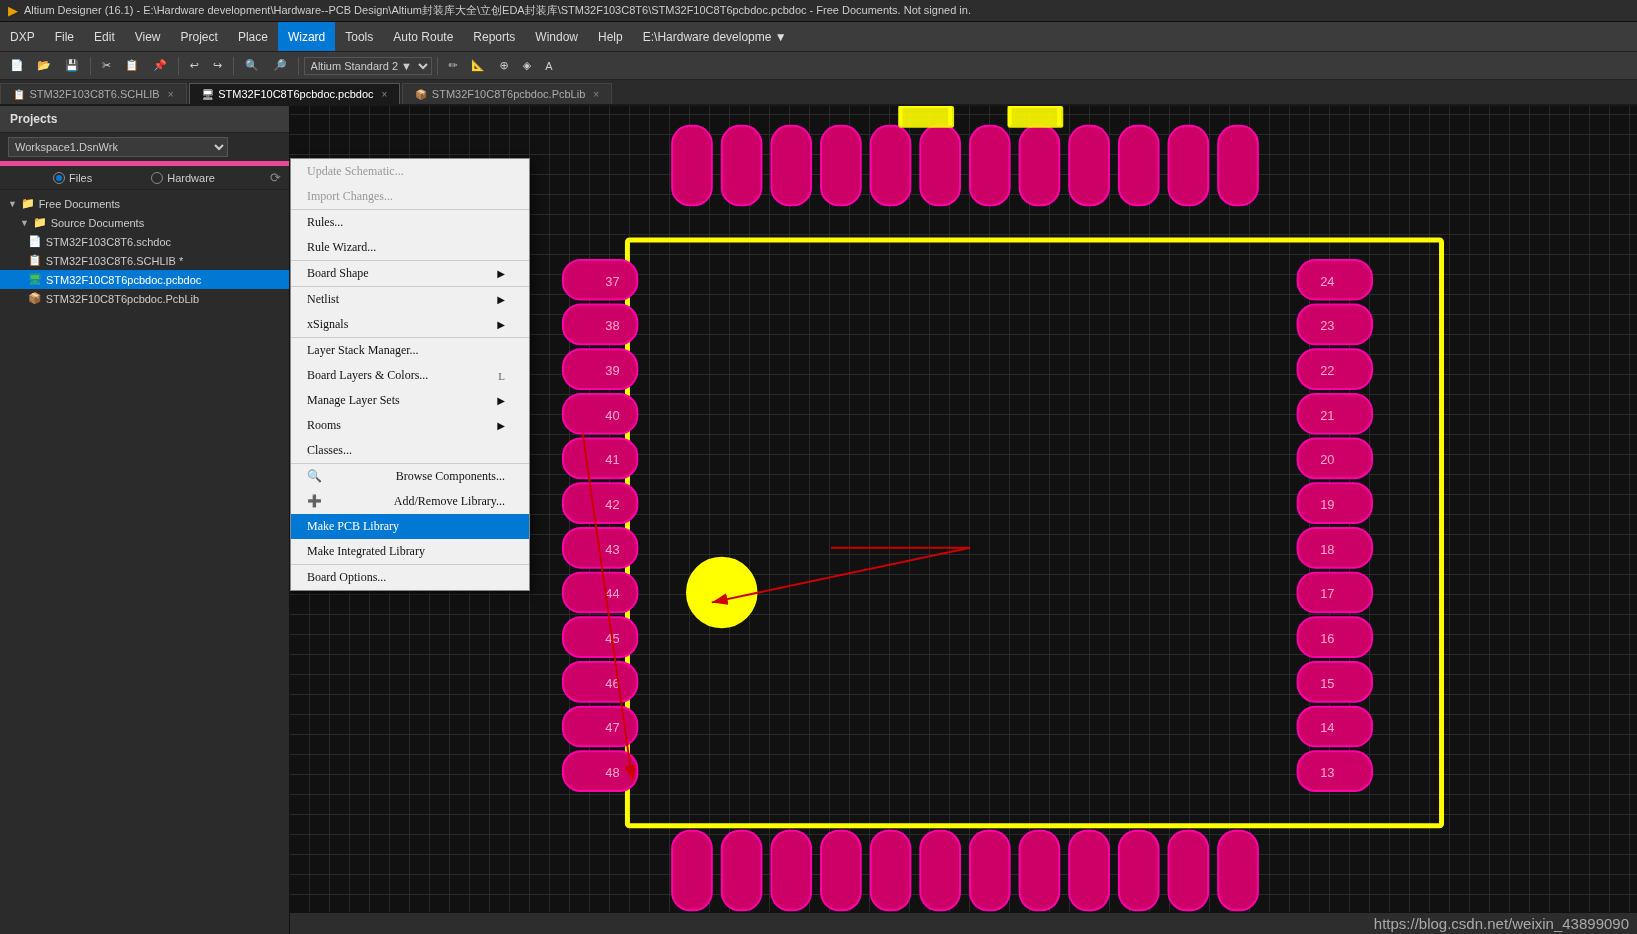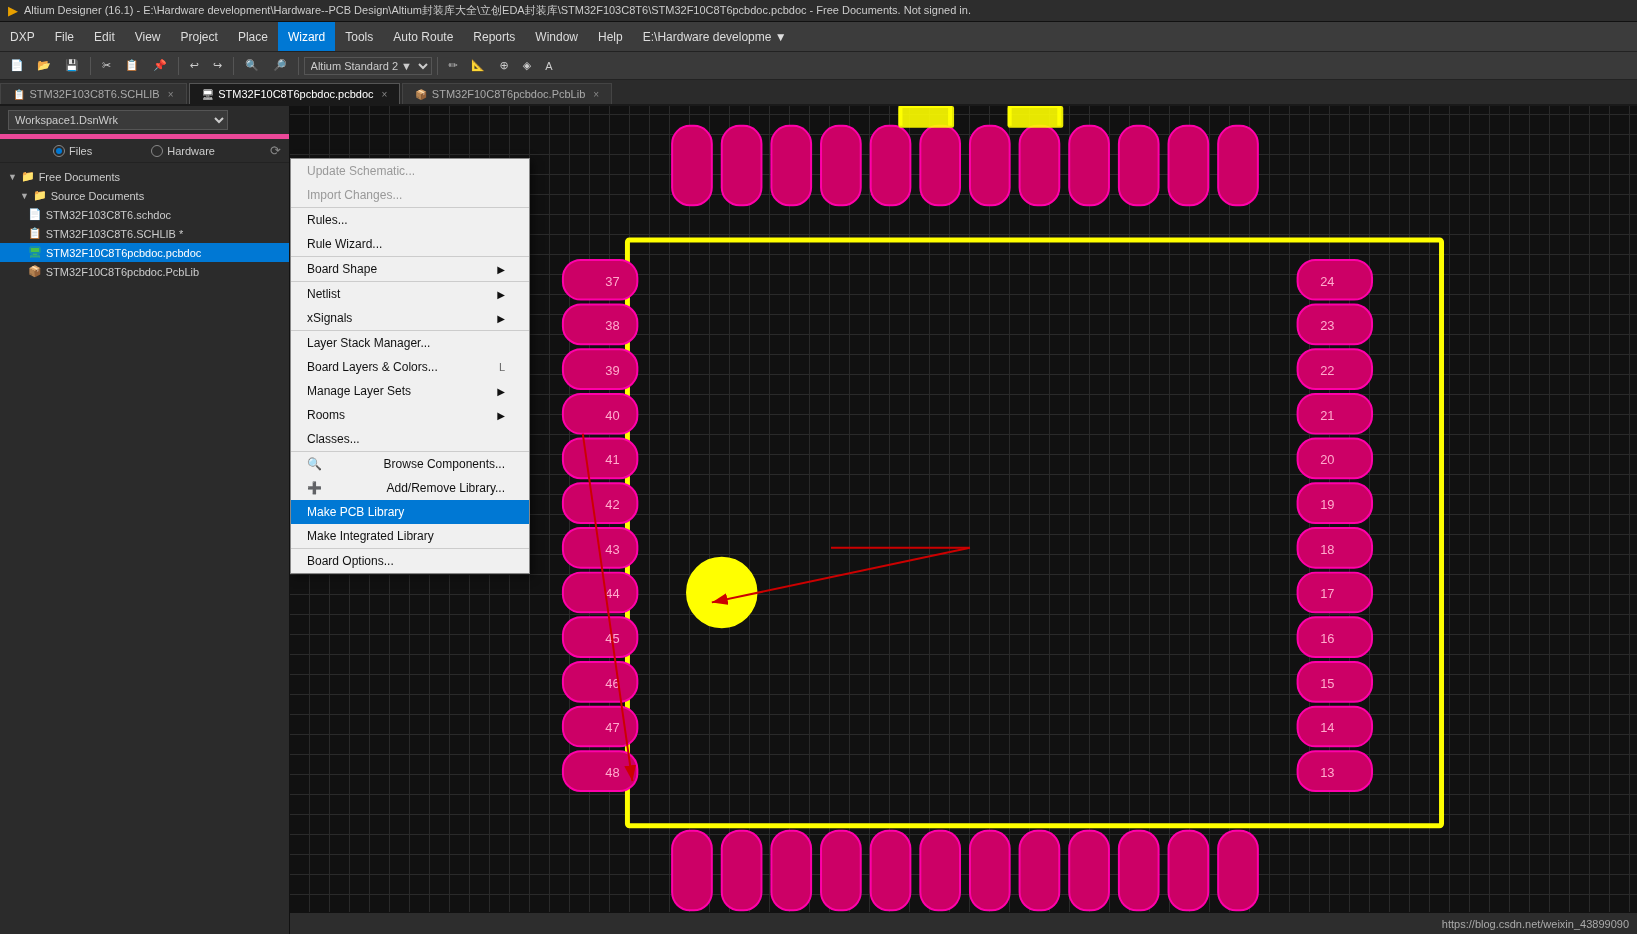--- a/index.html
+++ b/index.html
@@ -172,40 +172,41 @@
       background-color: #111;
     }
 
     
     #status-bar {
       background: #2d2d2d;
       height: 22px;
       display: flex;
       align-items: center;
       padding: 0 8px;
-      font-size: 11px;
+      font-size: 15px;
       color: #aaa;
       border-top: 1px solid #111;
       position: absolute;
       bottom: 0;
       left: 0;
       right: 0;
     }
     #status-bar .url { margin-left: auto; }
 
     
     #design-menu {
       position: absolute;
       left: 293px;
       top: 22px + 30px;
       background: #f0f0f0;
       border: 1px solid #888;
       box-shadow: 3px 3px 8px rgba(0,0,0,0.5);
       z-index: 1000;
       min-width: 240px;
+      font-family: Liberation Serif, serif;
     }
     .dropdown-item {
       padding: 5px 24px 5px 16px;
       color: #111;
       cursor: pointer;
       font-size: 12px;
       display: flex;
       align-items: center;
       justify-content: space-between;
       white-space: nowrap;
@@ -291,20 +292,21 @@
     <div class="tab">
       <span class="tab-icon">📦</span>
       <span>STM32F10C8T6pcbdoc.PcbLib</span>
       <span class="tab-close">×</span>
     </div>
   </div>
 
 <div id="main-layout">
 
   <div id="left-panel">
+    <div id="panel-header">Projects</div>
     <div id="workspace-select">
       <select style="background:#3a3a3a;color:#ccc;border:1px solid #555;font-size:11px;padding:2px;width:220px;">
         <option>Workspace1.DsnWrk</option>
       </select>
     </div>
     <div id="radio-bar">
       <label class="radio-option">
         <div class="radio-circle selected"></div>
         <span>Files</span>
       </label>

